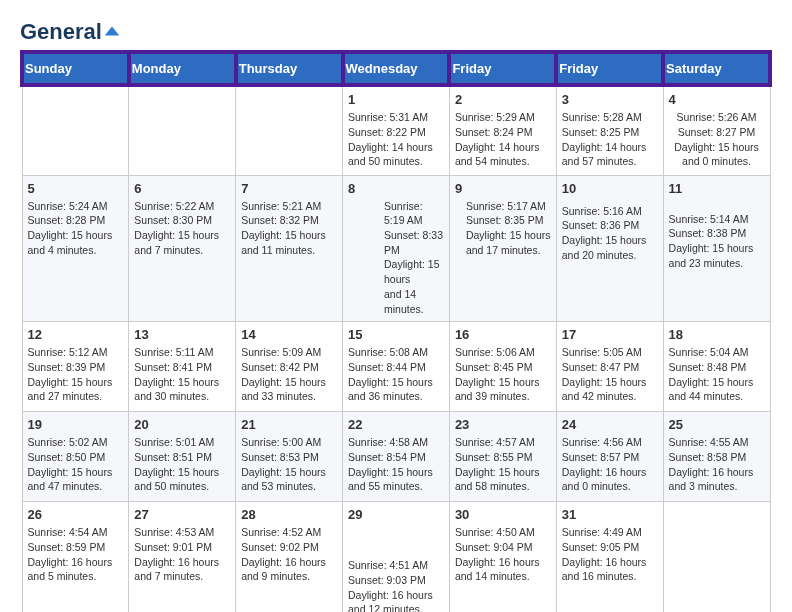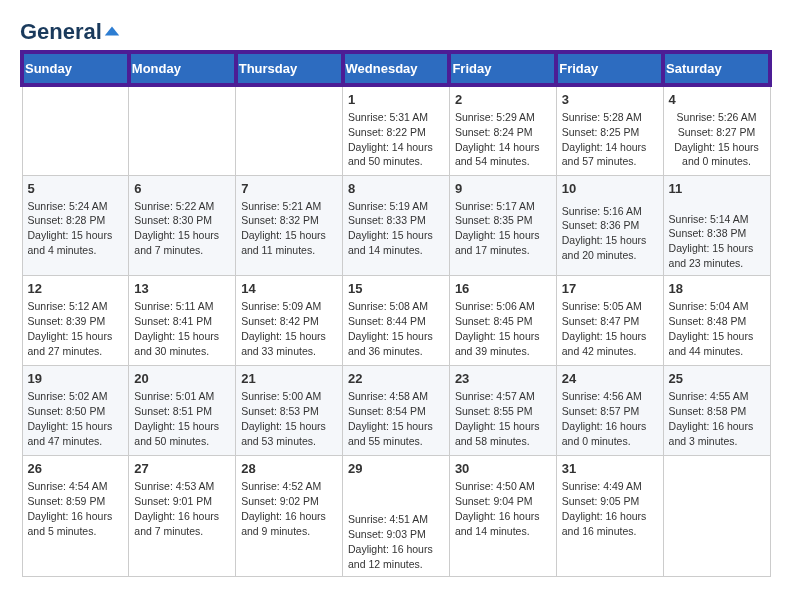--- a/index.html
+++ b/index.html
@@ -177,28 +177,28 @@
           </td>
           <td>
             <span class="day-num">7</span>
             <div class="cell-info" style="white-space: pre-line;">Sunrise: 5:21 AM
 Sunset: 8:32 PM
 Daylight: 15 hours
 and 11 minutes.</div>
           </td>
           <td>
             <span class="day-num">8</span>
-            <div class="cell-info" style="white-space: pre-line;">Sunrise: 5:19 AM
+            <div class="cell-info" style="white-space: pre-line; margin-left: 36px;">Sunrise: 5:19 AM
 Sunset: 8:33 PM
 Daylight: 15 hours
 and 14 minutes.</div>
           </td>
           <td>
             <span class="day-num">9</span>
-            <div class="cell-info" style="white-space: pre-line;">Sunrise: 5:17 AM
+            <div class="cell-info" style="white-space: pre-line; margin-left: 11px;">Sunrise: 5:17 AM
 Sunset: 8:35 PM
 Daylight: 15 hours
 and 17 minutes.</div>
           </td>
           <td>
             <span class="day-num">10</span>
             <div class="cell-info" style="white-space: pre-line; margin-top: 8px;">Sunrise: 5:16 AM
 Sunset: 8:36 PM
 Daylight: 15 hours
 and 20 minutes.</div>

